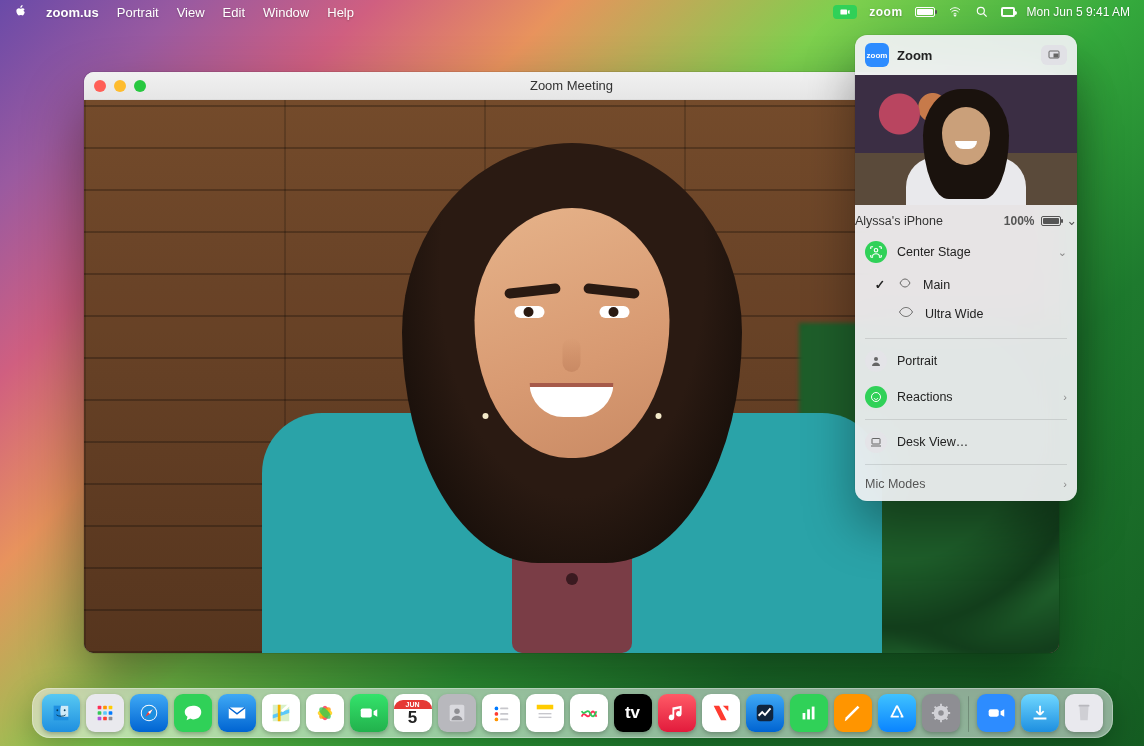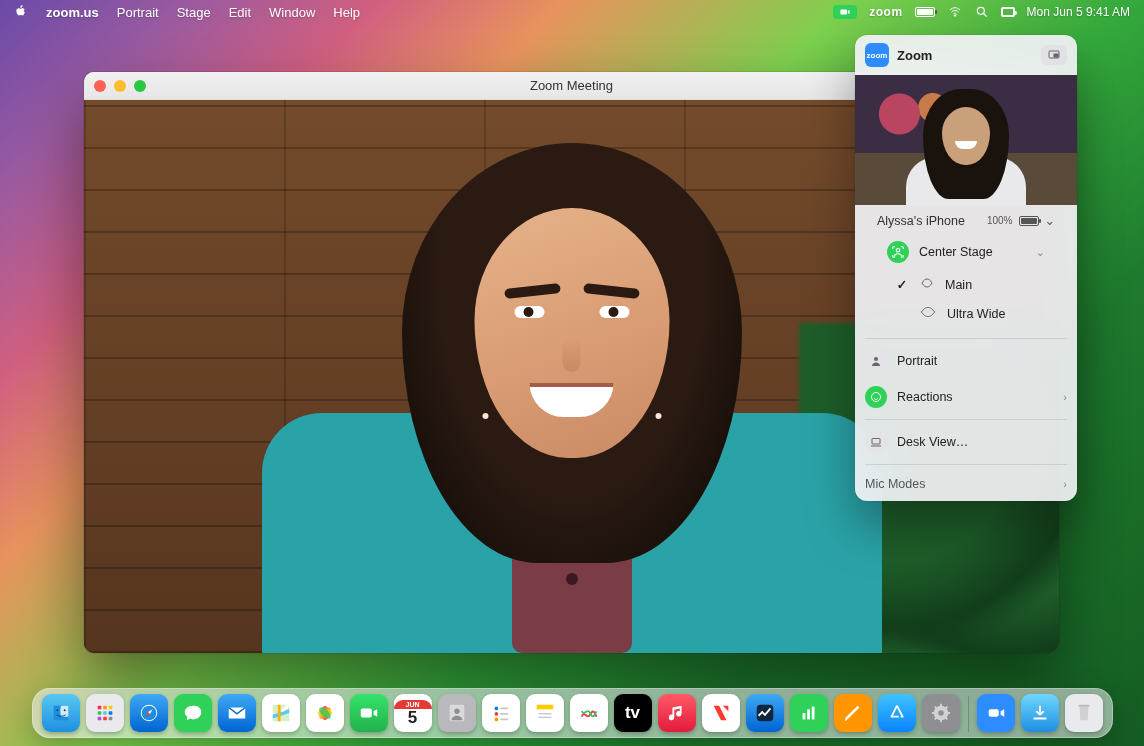--- a/index.html
+++ b/index.html
@@ -137,24 +137,24 @@
              background:#1a120d; border-radius:44% 44% 30% 30% / 42% 42% 58% 58%; }
   .pv-face { position:absolute; left:50%; top:22px; transform:translateX(-50%); width:48px; height:58px;
              background:#caa07a; border-radius:50% 50% 48% 48% / 45% 45% 55% 55%; }
   .pv-smile{ position:absolute; left:50%; top:56px; transform:translateX(-50%); width:22px; height:8px;
              background:#fff; border-radius:0 0 12px 12px;}
   .pv-top { position:absolute; left:50%; bottom:0; transform:translateX(-50%); width:120px; height:48px;
             background:#e9e9ec; border-radius:30px 30px 0 0;}
   .pv-vneck{position:absolute;left:50%;bottom:28px;transform:translateX(-50%);width:0;height:0;
             border-left:14px solid transparent;border-right:14px solid transparent;border-top:22px solid #1a120d;}
 
-  .section { padding: 6px 22px; }
+  .section { padding: 6px 0; }
   .dev-row { display:flex; align-items:center; gap:6px; color:#555; padding:2px 0 6px; }
   .dev-row .dev { flex:1; font-weight:500; color:#333; }
-  .dev-row .pct { font-size:10px; }
+  .dev-row .pct { font-size:12px;font-weight:bold; }
   .batt { width:20px; height:10px; border:1px solid #555; border-radius:2px; position:relative; }
   .batt::after{content:"";position:absolute;right:-3px;top:2px;width:2px;height:4px;background:#555;border-radius:1px;}
   .batt .fill{position:absolute;left:1px;top:1px;bottom:1px;width:16px;background:#555;border-radius:1px;}
 
   .row { display:flex; align-items:center; gap:10px; padding:7px 10px; border-radius:6px; }
   .row .lbl { flex:1; }
   .row .chev { color:#888; font-size:11px; }
   .ic { width:22px; height:22px; border-radius:50%; display:flex; align-items:center; justify-content:center;
          background:#e4e4e8; color:#555; }
   .ic.green { background:#30d158; color:#fff; }
@@ -187,21 +187,21 @@
 
 <div class="desktop">
 
   <div class="menubar">
     <div class="left">
       <span><svg width="14" height="14" viewBox="0 0 24 24" fill="#fff">
             <path d="M16.3 12.6c0-2.4 2-3.6 2-3.6-1.1-1.6-2.8-1.8-3.4-1.8-1.4-.1-2.8.8-3.5.8s-1.8-.8-3-.8C6.3 7.2 4 8.8 4 12c0 3.7 2.8 7.6 4.4 7.6.9 0 1.6-.7 3-.7s1.9.7 3 .7c1.7 0 4-3.9 4-6.1-.1 0-2.1-.8-2.1-2.9zM13.7 5c.7-.9 1.2-2.1 1-3.3-1 .1-2.2.7-2.9 1.6-.6.7-1.2 1.9-1 3 .1 0 2.1.1 2.9-1.3z"></path>
           </svg></span>
       <span class="app">zoom.us</span>
       <span>Portrait</span>
-      <span>Stage</span>
+      <span>View</span>
       <span>Edit</span>
       <span>Window</span>
       <span>Help</span>
     </div>
     <div class="right">
       <span class="cam-pill">
         <svg width="12" height="10" viewBox="0 0 24 24" fill="#fff">
             <path d="M3 6h12a2 2 0 0 1 2 2v8a2 2 0 0 1-2 2H3a2 2 0 0 1-2-2V8a2 2 0 0 1 2-2zm16 3 4-2v10l-4-2z"></path>
           </svg>
       </span>

